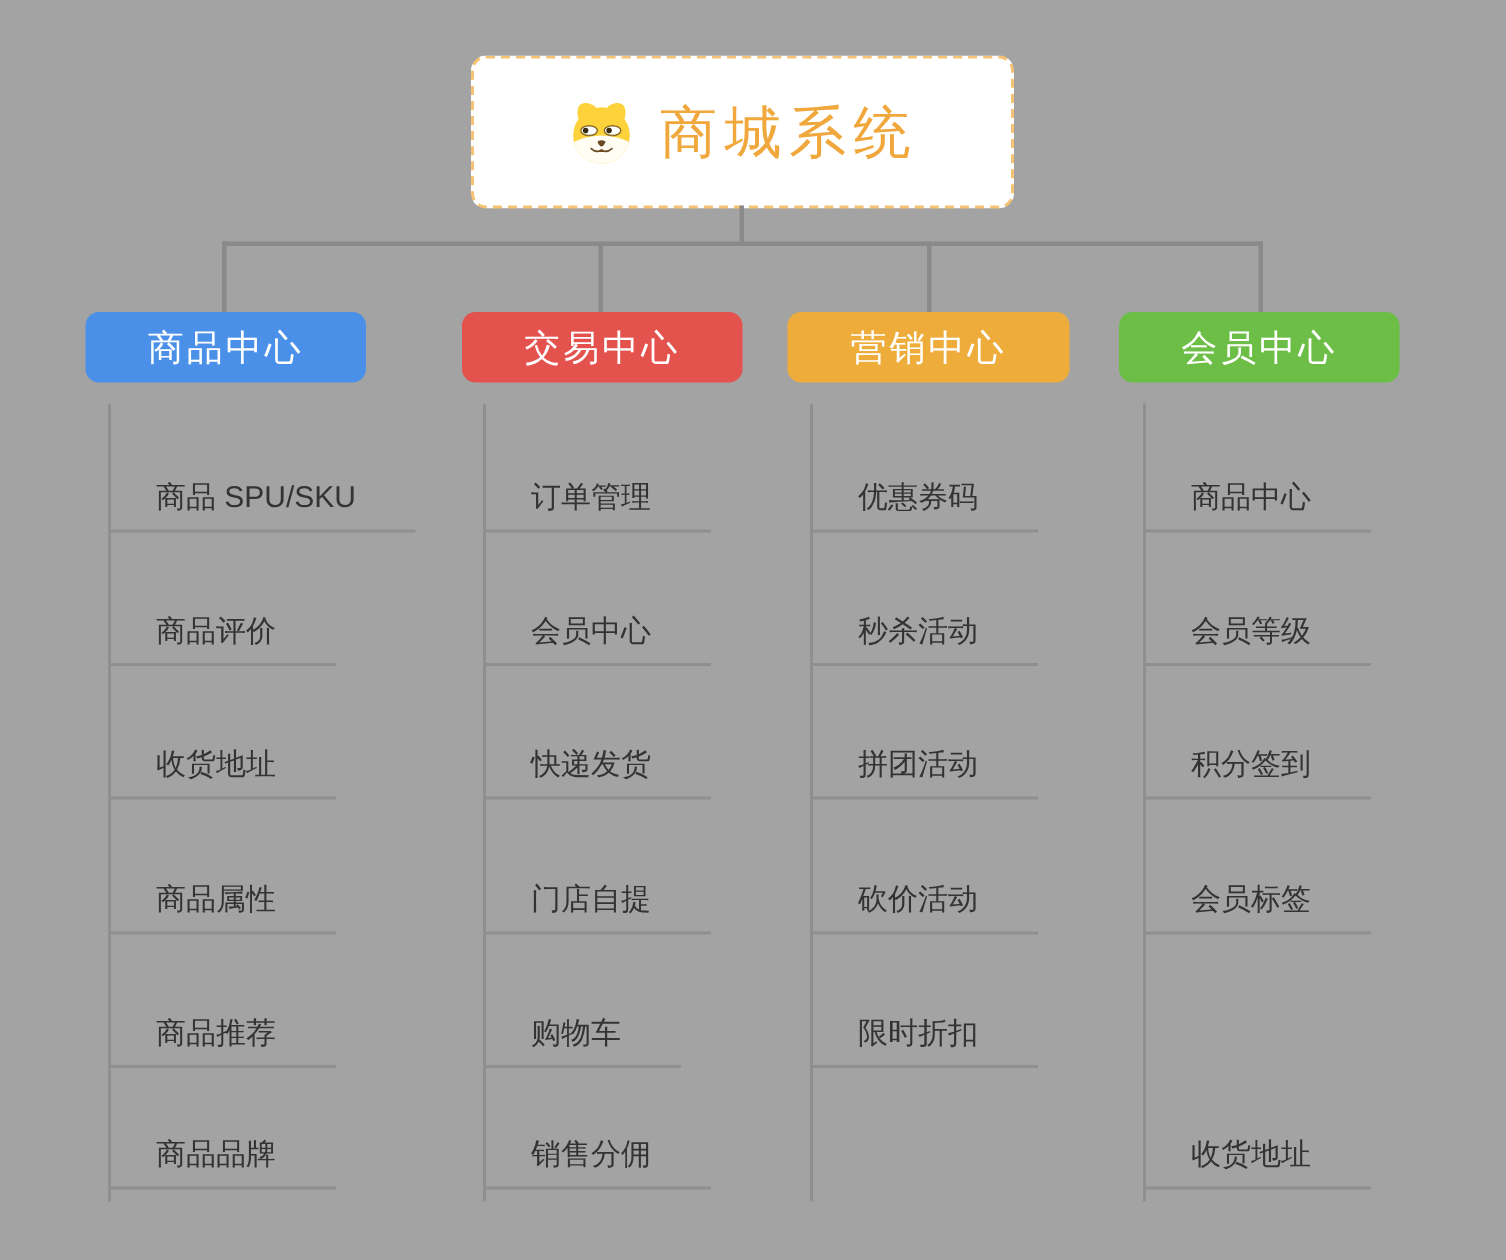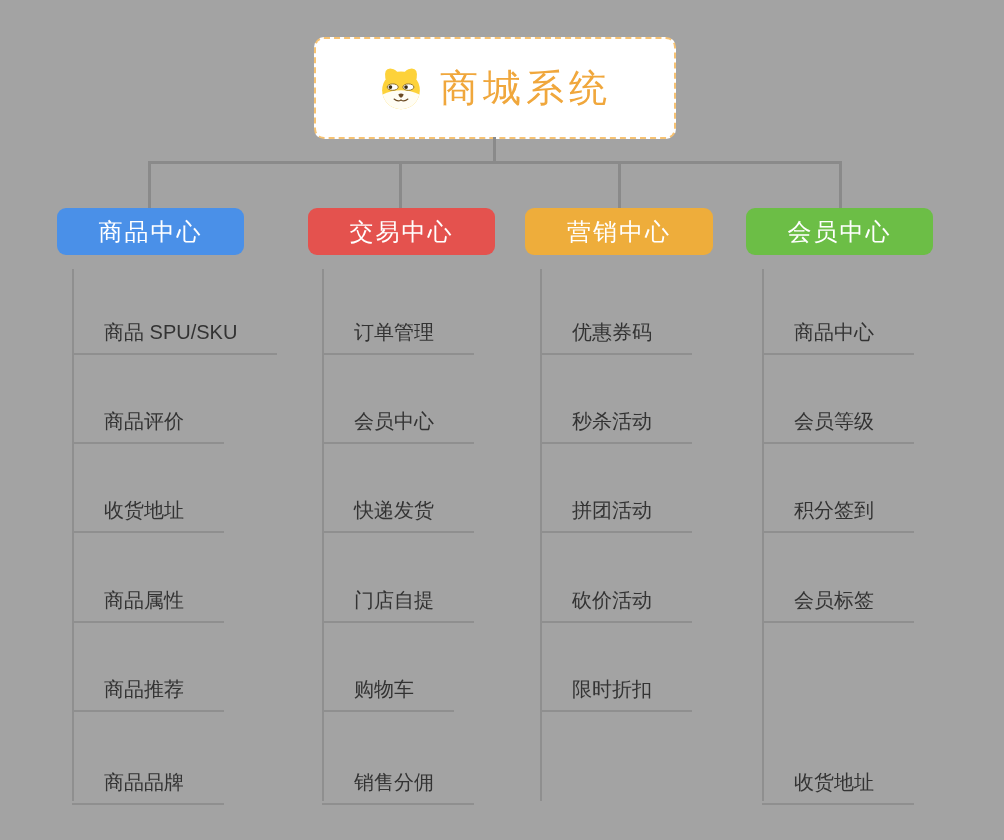--- a/index.html
+++ b/index.html
@@ -31,21 +31,21 @@
   .b0{left:57px}.b1{left:308px}.b2{left:525px;width:188px}.b3{left:746px}
   
   .vline{position:absolute;top:269px;width:2px;height:532px;background:#8f8f8f;}
   .v0{left:72px}.v1{left:322px}.v2{left:540px}.v3{left:762px}
   
   .leaf{
     position:absolute;padding:0 40px 9px 32px;border-bottom:2px solid #8f8f8f;
     font-size:20px;color:#333333;white-space:nowrap;line-height:24px;cursor:pointer;
   }
   .c0{left:72px}.c1{left:322px}.c2{left:540px}.c3{left:762px}
-  .r0{bottom:485px}.r1{bottom:396px}.r2{bottom:307px}.r3{bottom:217px}.r4{bottom:128px}.r5{bottom:35px}
+  .r0{bottom:485px}.r1{bottom:396px}.r2{bottom:307px}.r3{bottom:217px}.r4{bottom:128px}.r5{bottom:47px}
 </style>
 </head>
 <body>
 
 <div class="canvas">
 
   <div class="root-node">
     <span class="icon">
       <svg class="dog" viewBox="0 0 100 100" aria-hidden="true">
         <defs>

